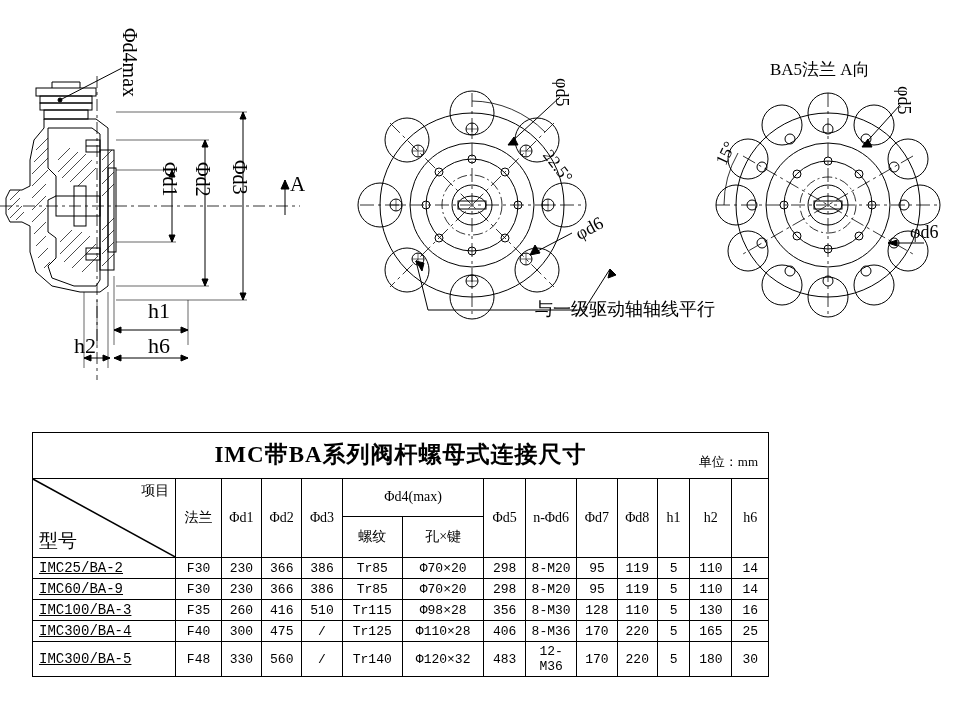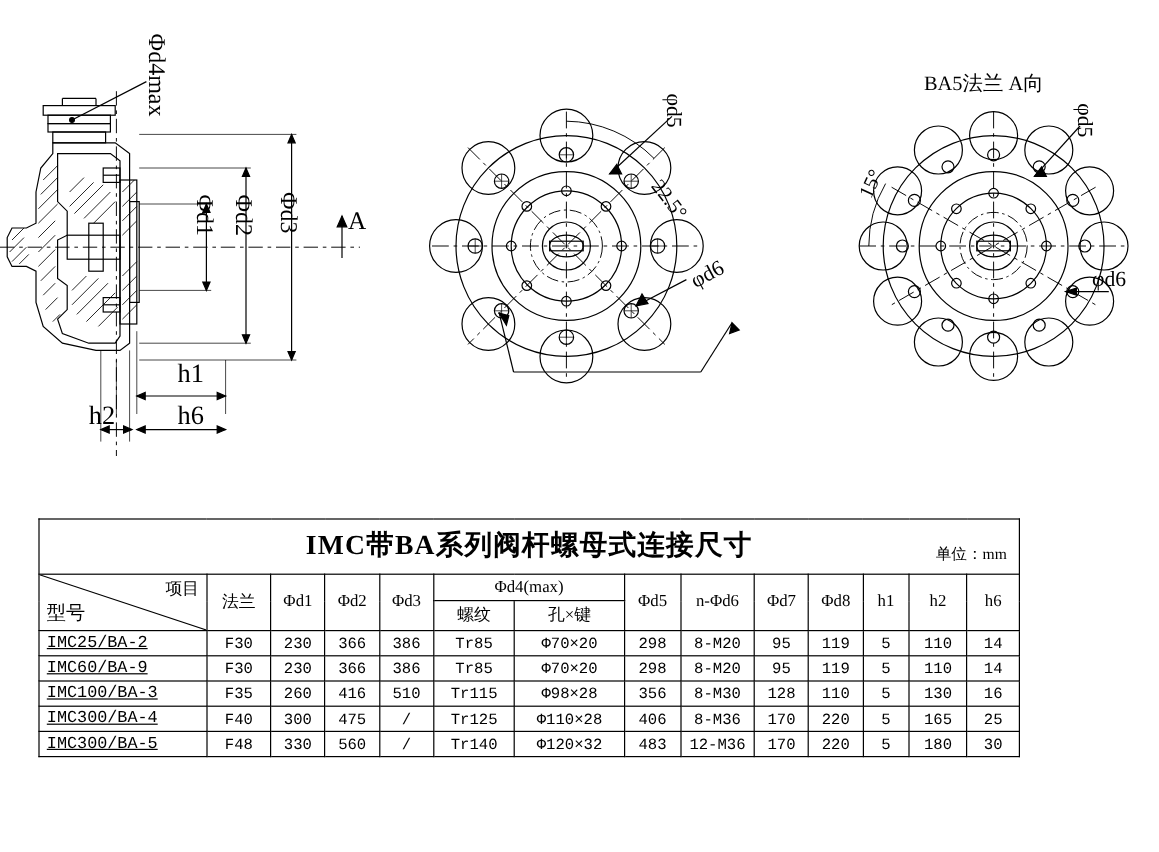--- a/index.html
+++ b/index.html
@@ -3,27 +3,27 @@
 <meta charset="utf-8">
 <style>
   html,body{margin:0;padding:0;background:#fff;}
   body{width:966px;height:710px;position:relative;font-family:"Liberation Serif",serif;color:#000;overflow:hidden;}
   .canvas{position:absolute;left:0;top:0;width:966px;height:710px;}
   svg{position:absolute;left:0;top:0;}
   .lbl{position:absolute;white-space:nowrap;}
   .vert{writing-mode:vertical-rl;}
   
   .tbl-wrap{position:absolute;left:32px;top:432px;width:902px;}
-  table{border-collapse:collapse;width:818px;font-family:"Liberation Serif",serif;}
+  table{border-collapse:collapse;width:737px;font-family:"Liberation Serif",serif;}
   table td,table th{border:1px solid #000;text-align:center;font-size:14px;padding:2px 2px;font-weight:normal;}
   .title-cell{font-size:23px;font-weight:bold;letter-spacing:1px;position:relative;padding:6px 0 8px 0;}
   .unit{position:absolute;right:10px;bottom:7px;font-size:13px;font-weight:normal;letter-spacing:0;text-align:center;}
-  .hdr-corner{position:relative;height:46px;width:150px;padding:0;}
+  .hdr-corner{position:relative;height:46px;width:150px;padding:16px;}
   .hdr-corner .item{position:absolute;right:6px;top:3px;font-size:14px;}
-  .hdr-corner .model{position:absolute;left:6px;bottom:3px;font-size:16px;}
+  .hdr-corner .model{position:absolute;left:6px;bottom:3px;font-size:19px;}
   .hdr-corner .slash{position:absolute;left:0;top:0;width:100%;height:100%;}
   .row-model{text-align:left;padding-left:6px;font-size:14px;font-family:"Liberation Mono",monospace;text-decoration:underline;}
   .mono{font-family:"Liberation Mono",monospace;font-size:13px;}
   .cap{position:absolute;font-size:17px;}
 </style>
 </head>
 <body>
 
 <div class="canvas">
 
@@ -290,20 +290,21 @@
   <div class="lbl vert" style="left:191px;top:162px;font-size:20px;">Φd2</div>
   <div class="lbl vert" style="left:228px;top:160px;font-size:20px;">Φd3</div>
   <div class="lbl" style="left:290px;top:172px;font-size:21px;">A</div>
   <div class="lbl" style="left:148px;top:298px;font-size:22px;">h1</div>
   <div class="lbl" style="left:74px;top:333px;font-size:22px;">h2</div>
   <div class="lbl" style="left:148px;top:333px;font-size:22px;">h6</div>
 
   <div class="lbl vert" style="left:551px;top:78px;font-size:18px;">φd5</div>
   <div class="lbl" style="left:554px;top:146px;font-size:17px;transform:rotate(52deg);transform-origin:left top;">22.5°</div>
   <div class="lbl" style="left:572px;top:226px;font-size:18px;transform:rotate(-28deg);transform-origin:left top;">φd6</div>
+  <div class="lbl" style="left:535px;top:297px;font-size:18px;">与一级驱动轴轴线平行</div>
 
   <div class="cap" style="left:770px;top:58px;">BA5法兰 A向</div>
   <div class="lbl vert" style="left:893px;top:86px;font-size:18px;">φd5</div>
   <div class="lbl" style="left:712px;top:160px;font-size:17px;transform:rotate(-65deg);transform-origin:left top;">15°</div>
   <div class="lbl" style="left:910px;top:222px;font-size:18px;">φd6</div>
 
   <div class="tbl-wrap">
     <table>
       <tbody>
           <tr>

